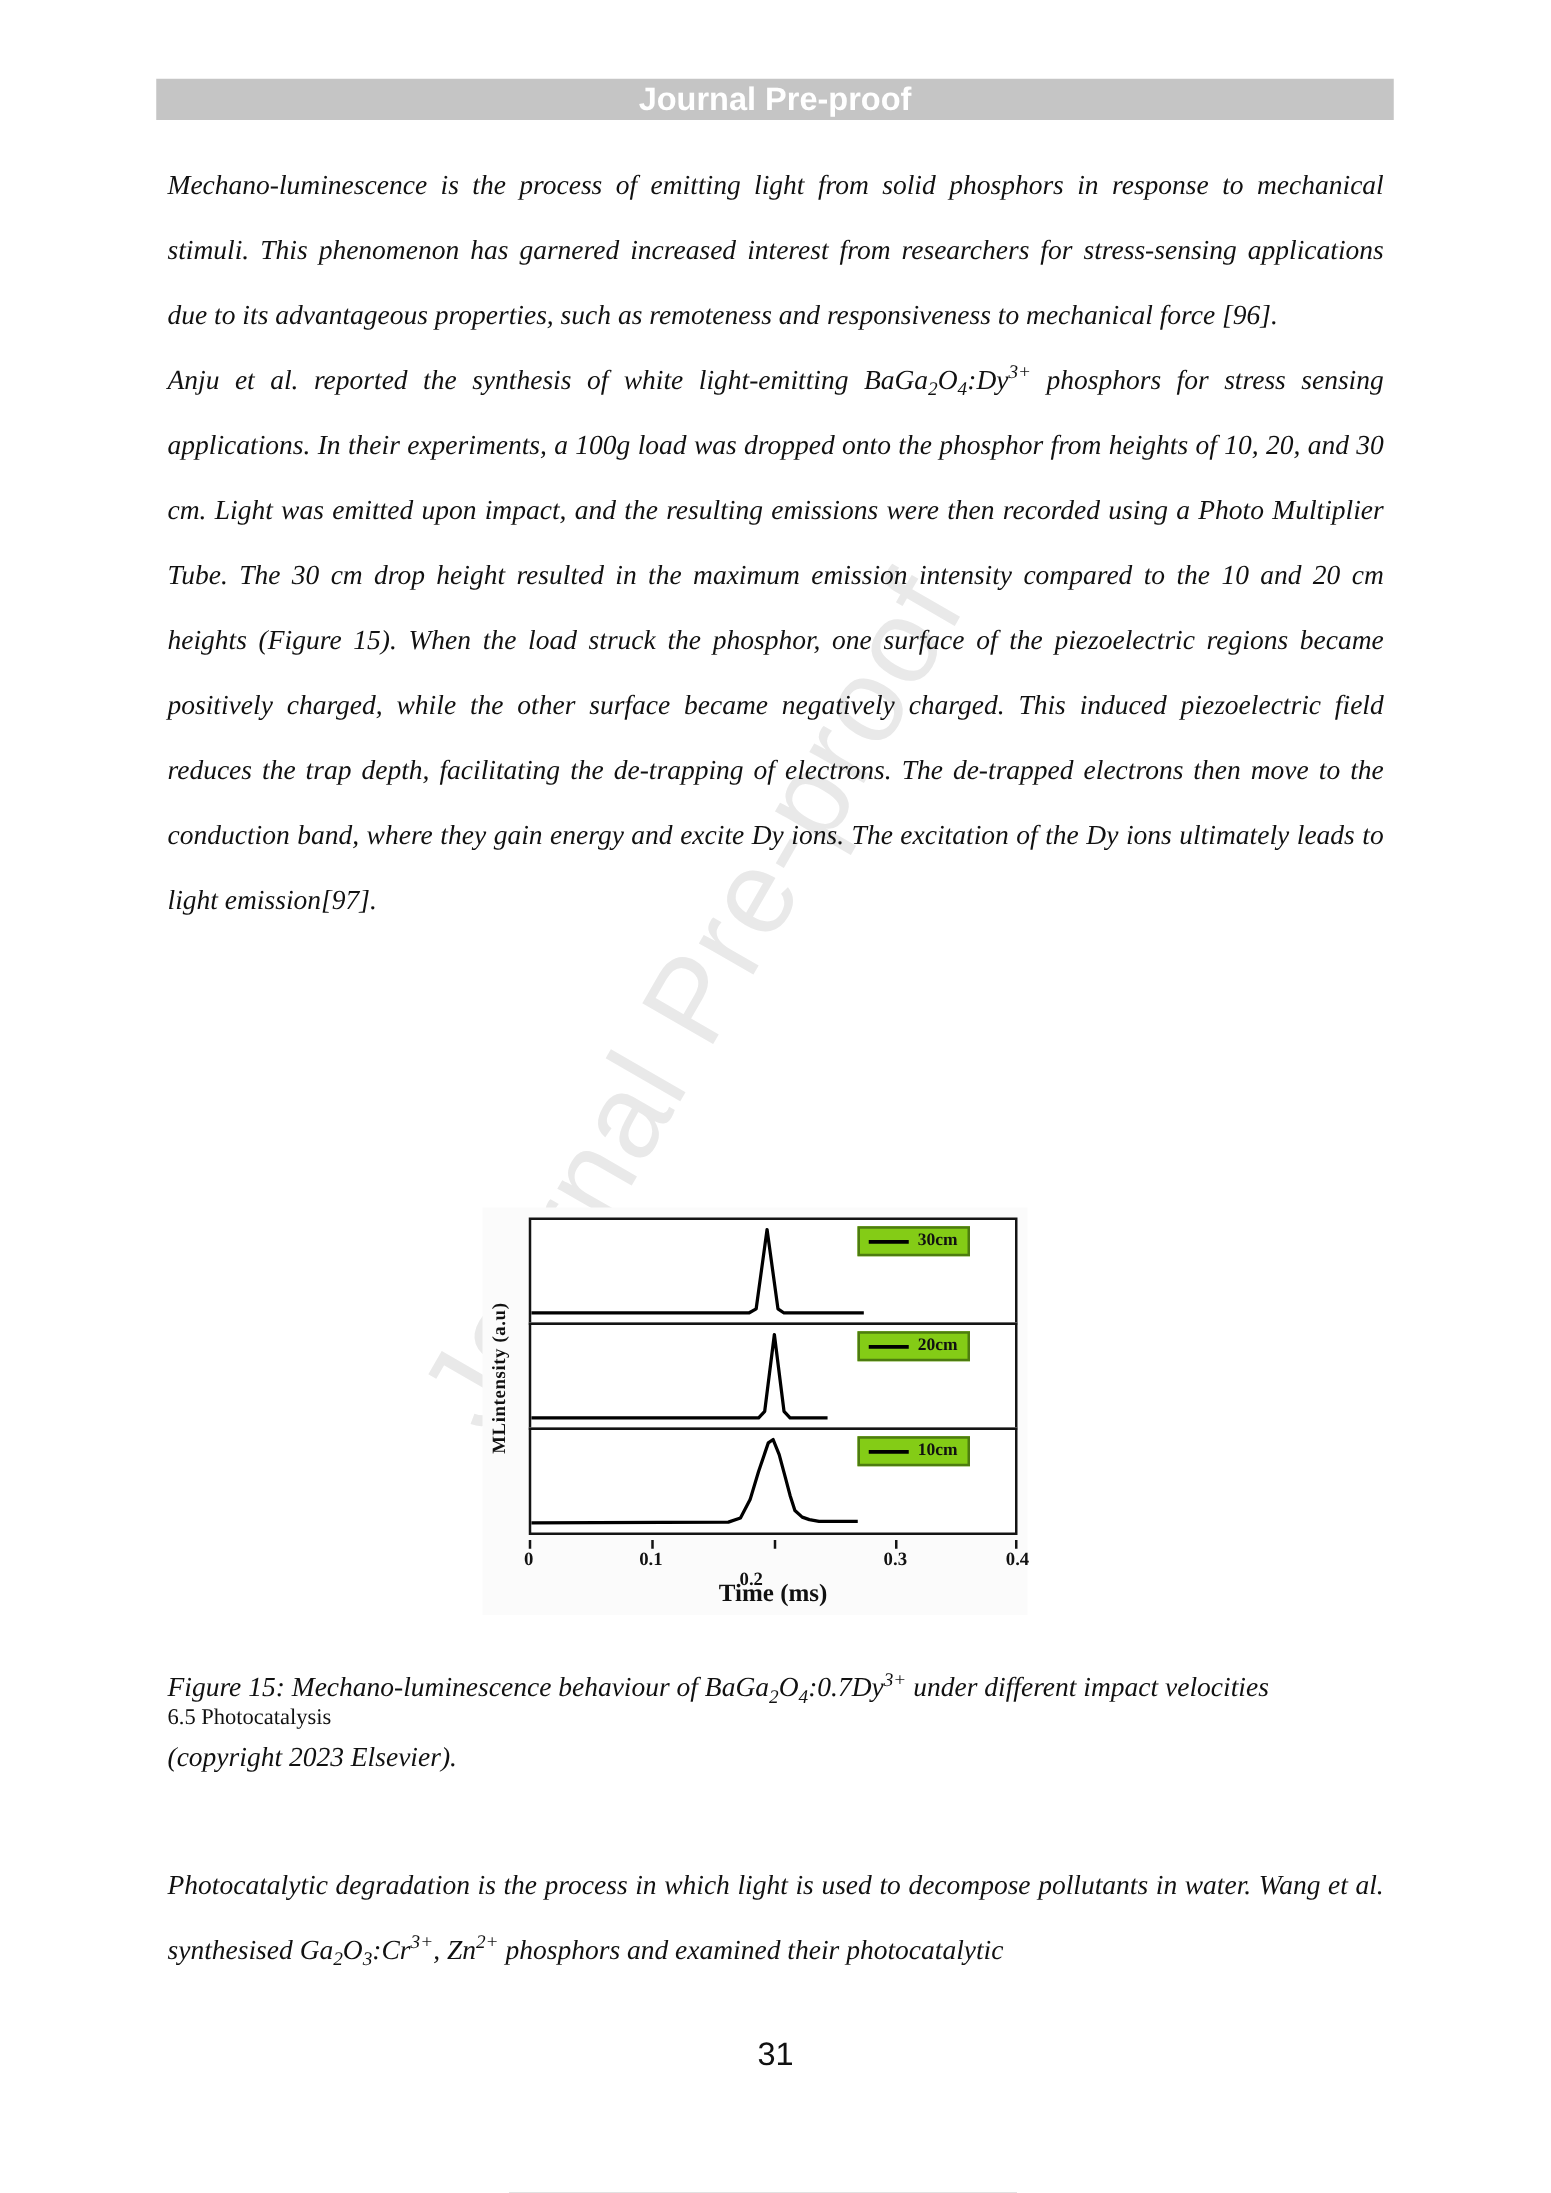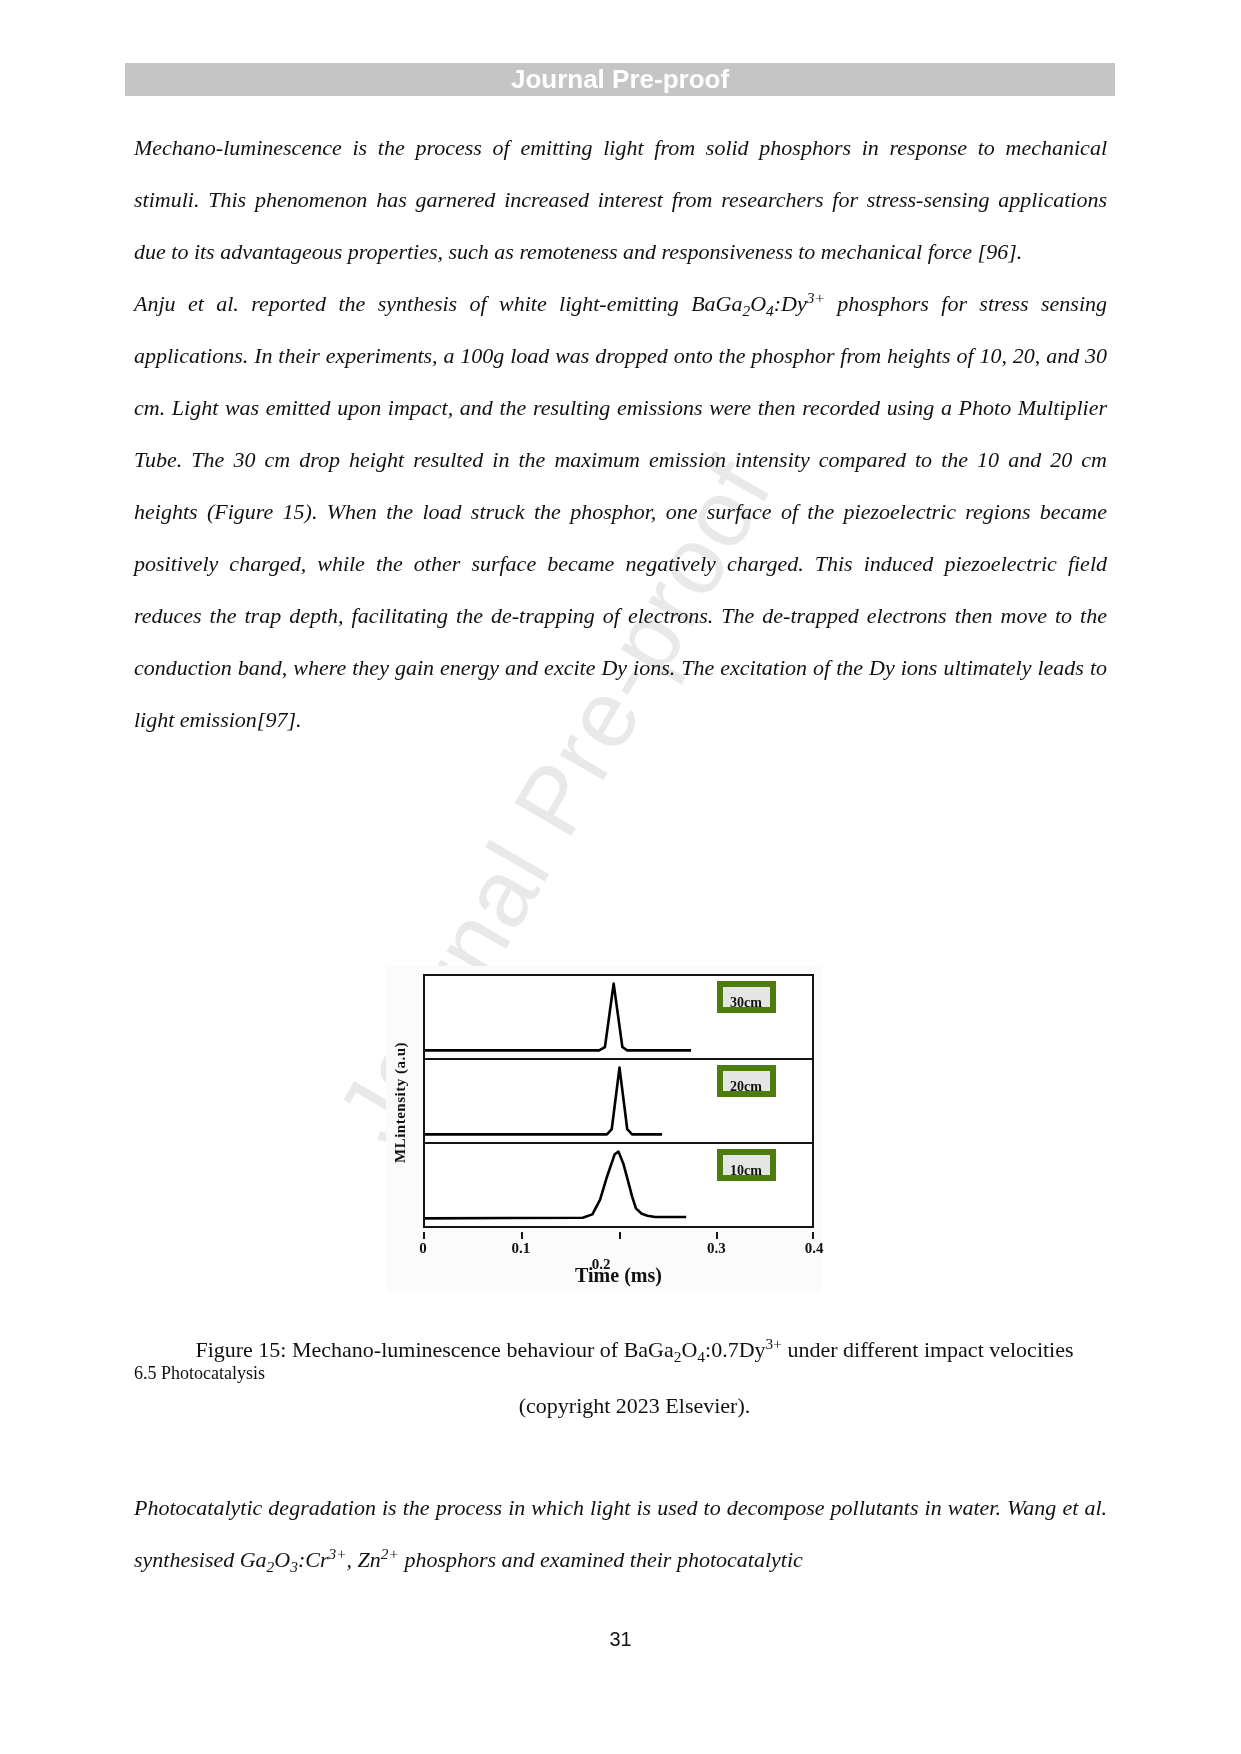--- a/index.html
+++ b/index.html
@@ -81,65 +81,65 @@
     height:82px;
     border:2px solid #141414;
     background:#ffffff;
   }
   .panel + .panel{margin-top:-2px;}
   .panel svg{position:absolute;left:0;top:0;width:100%;height:100%;display:block;}
   .legend{
     position:absolute;
     top:5px;right:36px;
     display:flex;align-items:center;gap:7px;
-    background:#e5e5e5;
-    border:6px solid #4d7c0f;
+    background:#84cc16;
+    border:2px solid #4d7c0f;
     padding:1px 8px 1px 7px;
     height:18px;
-    flex-direction:column;
   }
   .legend .sample{width:32px;height:3px;background:#000;}
   .legend .lab{font-weight:bold;font-size:14px;white-space:nowrap;}
   .xaxis{
     position:absolute;left:37px;top:266px;width:391px;height:30px;
   }
   .xtick{position:absolute;top:0;width:2px;height:7px;background:#141414;}
   .xticklab{
     position:absolute;top:8px;width:40px;margin-left:-20px;
     text-align:center;font-weight:bold;font-size:15px;
   }
   .xlabel{
     position:absolute;left:37px;top:298px;width:391px;
     text-align:center;font-weight:bold;font-size:20px;
   }
 
   .caption{
     position:absolute;
-    left:148px;top:1322px;width:973px;
+    left:134px;top:1322px;width:973px;
     font-size:22px;line-height:56px;
-    text-align:center;
-    z-index:2;
+    text-align:left;
+    z-index:2;
+    font-style:italic;
   }
   .section-heading{
     position:absolute;
     left:134px;top:1357px;width:973px;
     font-size:18px;line-height:32px;
     z-index:2;
   }
   .para3{
     position:absolute;
     left:134px;top:1482px;width:973px;
     z-index:2;
   }
   .pagenum{
     position:absolute;
     left:0;top:1628px;width:1241px;
     text-align:center;
     font-family:"Liberation Sans","DejaVu Sans",sans-serif;
-    font-size:20px;
+    font-size:26px;
     z-index:2;
   }
 </style>
 </head>
 <body>
 
 <div class="page">
 
   <div class="watermark">Journal Pre-proof</div>
 

